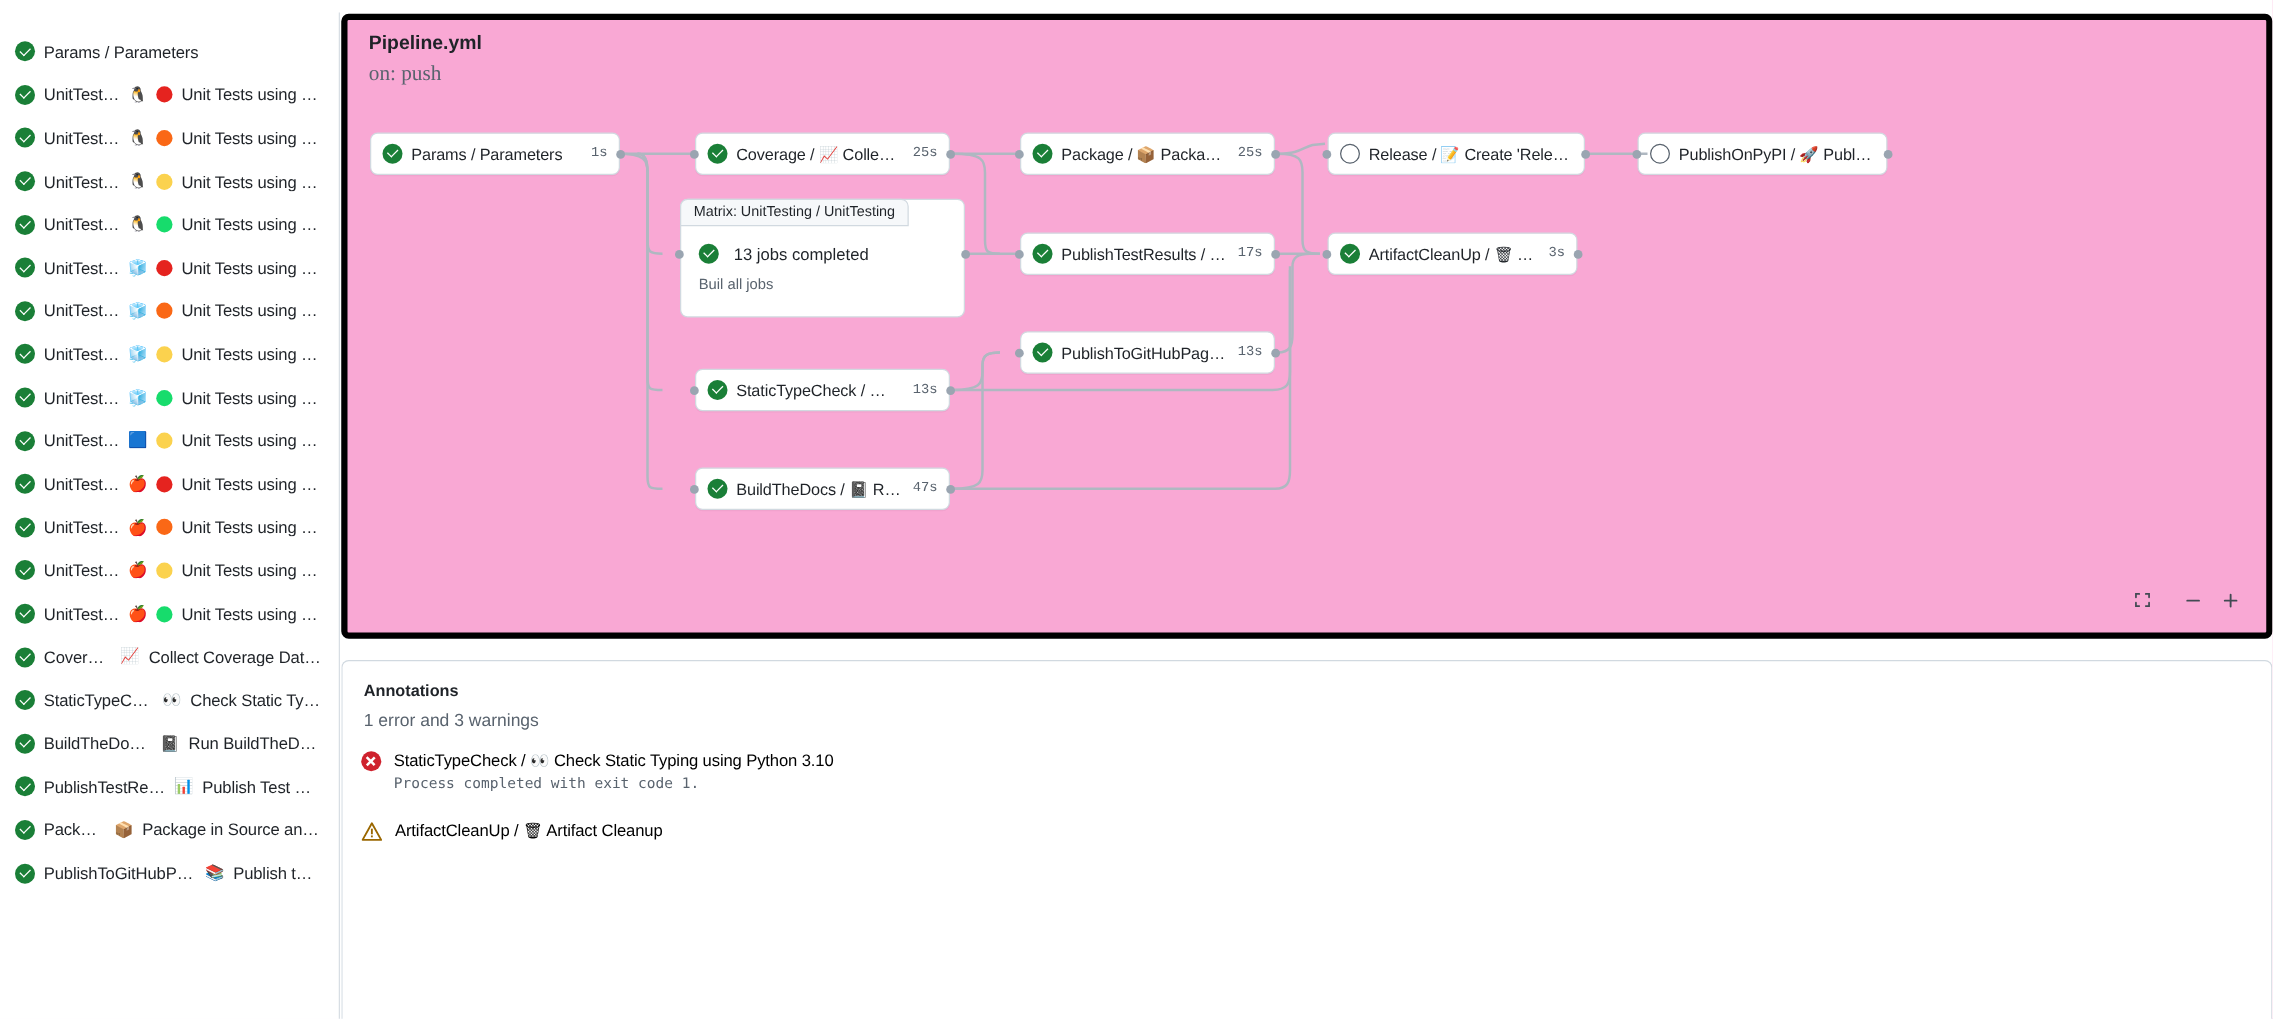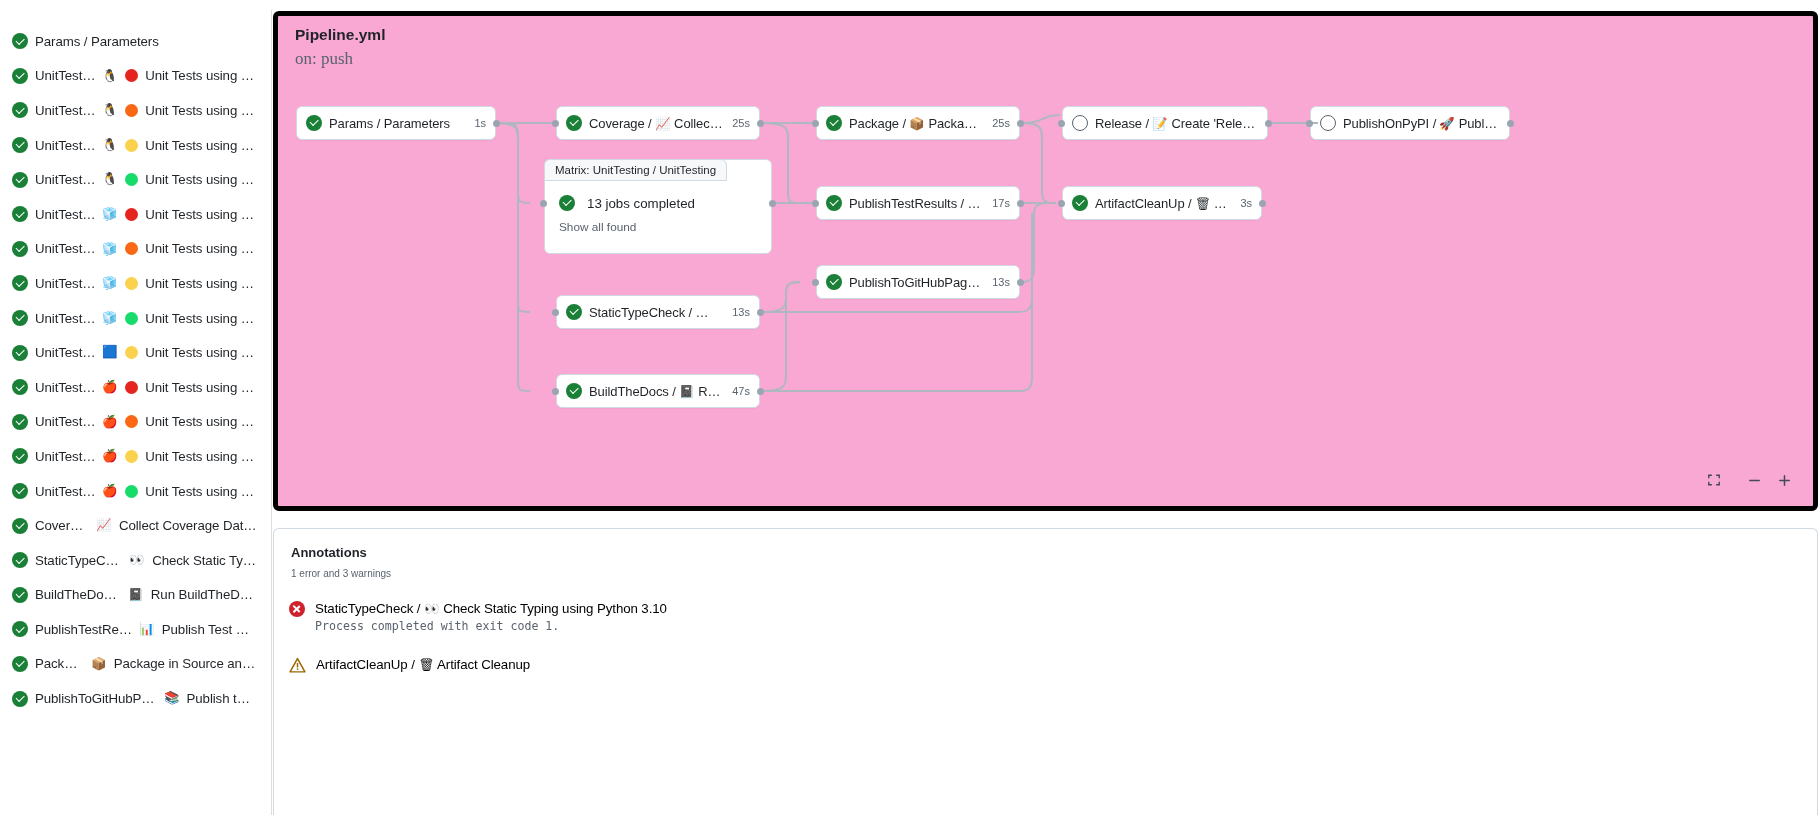--- a/index.html
+++ b/index.html
@@ -98,21 +98,21 @@
     white-space: nowrap;
     overflow: hidden;
     cursor: pointer;
     box-shadow: 0 1px 0 rgba(31,35,40,0.04);
   }
   .node .nlabel {
     overflow: hidden; text-overflow: ellipsis; white-space: nowrap; flex: 1 1 auto;
     letter-spacing: -0.1px;
   }
   .node .ntime {
-    font-size: 11px; color: #59636e; flex: 0 0 auto; margin-left: 2px;
+    font-size: 11px; color: #59636e; flex: 0 0 auto; margin-left: 2px; font-family: Liberation Mono, monospace;
   }
   
   .pin {
     position: absolute; width: 7px; height: 7px; border-radius: 50%;
     background: #9aa5b1; z-index: 4;
   }
   .edge { position: absolute; z-index: 1; pointer-events: none; }
 
   
   .matrix-group {
@@ -153,21 +153,21 @@
     position: absolute;
     left: 1px; top: 518px;
     width: 1545px; height: 296px;
     background: #ffffff;
     border: 1px solid #d1d9e0;
     border-radius: 6px 6px 0 0;
     border-bottom: none;
     overflow: hidden;
   }
   .annot-title { position: absolute; left: 17px; top: 16px; font-size: 13px; font-weight: 600; color: #1f2328; }
-  .annot-sub { position: absolute; left: 17px; top: 39px; font-size: 10px; color: #59636e; }
+  .annot-sub { position: absolute; left: 17px; top: 39px; font-size: 14px; color: #59636e; }
   .annot-row { position: absolute; left: 15px; display: flex; gap: 10px; align-items: flex-start; }
   .annot-head { font-size: 13.3px; color: #000000; white-space: nowrap; letter-spacing: -0.1px; text-align: center; }
   .annot-msg { font-size: 11.6px; color: #59636e; font-family: "DejaVu Sans Mono", monospace; margin-top: 3px; }
 </style>
 </head>
 <body>
 
 <div class="page">
 
   <div class="sidebar" id="sidebar">
@@ -421,21 +421,21 @@
 
       <div class="matrix-group" style="left:266px; top:143px; width:228px; height:95px;">
         <div class="matrix-tab">
           <span>Matrix: UnitTesting / UnitTesting</span>
         </div>
         <div class="matrix-body">
           <div class="matrix-row">
             <span class="ico ico-success"></span>
             <span>13 jobs completed</span>
           </div>
-          <div class="matrix-link">Show all found</div>
+          <div class="matrix-link">Buil all jobs</div>
         </div>
       </div>
 
       <div class="zoom-controls">
         <div class="zc-btn" title="fit">
           <svg width="14" height="14" viewBox="0 0 16 16" fill="none" stroke="#424a53" stroke-width="1.6" stroke-linecap="round">
             <path d="M2 5.5V2.5h3M11 2.5h3v3M14 10.5v3h-3M5 13.5H2v-3"></path>
           </svg>
         </div>
         <div class="zc-group">

